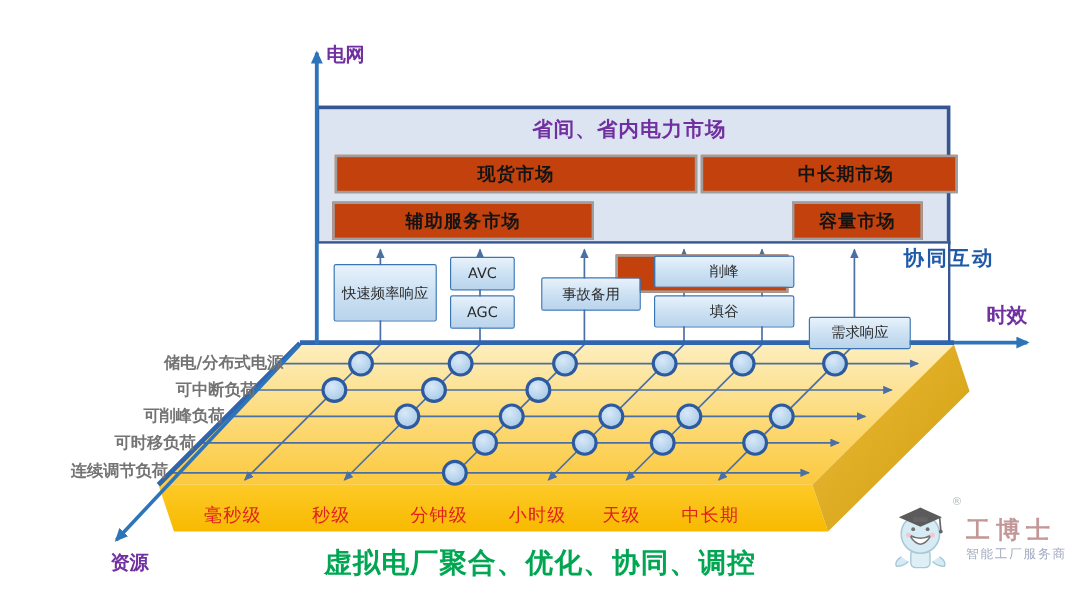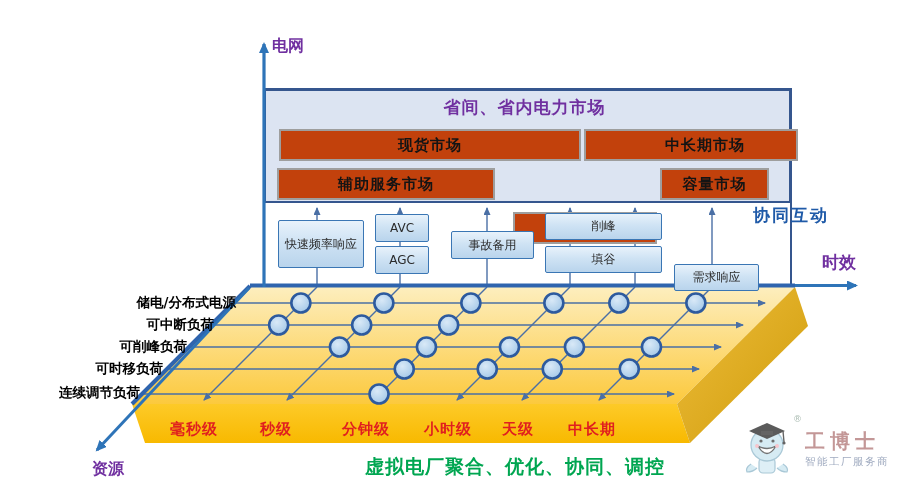--- a/index.html
+++ b/index.html
@@ -30,23 +30,23 @@
     background:linear-gradient(180deg,#e8f2fb 0%,#cfe3f4 45%,#b9d4ec 100%);
     border:1.6px solid #3a76b4;border-radius:2px;z-index:3;
     display:flex;align-items:center;justify-content:center;
     font-size:12px;color:#2b2b2b;text-align:left;line-height:1.4;
   }
   
   .t{z-index:4;white-space:nowrap;}
   .purple{color:#7030a0;font-weight:bold;font-size:16px;}
   .market-title{left:263px;top:96px;width:523px;text-align:center;color:#7030a0;font-weight:bold;font-size:17px;letter-spacing:1px;z-index:3;}
   .coord{left:753px;top:204px;color:#1f5aa8;font-weight:bold;font-size:17px;letter-spacing:2px;}
-  .rowlabel{width:220px;text-align:right;font-weight:bold;font-size:13.5px;color:#000000;z-index:4;}
-  .collabel{width:84px;text-align:center;font-weight:bold;font-size:15px;color:#e01f1f;top:420px;z-index:4;letter-spacing:1px;}
-  .caption{left:235px;top:454px;width:430px;text-align:right;color:#00a651;font-weight:bold;font-size:19px;letter-spacing:1px;}
+  .rowlabel{width:220px;text-align:right;font-weight:bold;font-size:13.5px;color:#737373;z-index:4;}
+  .collabel{width:84px;text-align:center;font-weight:normal;font-size:15px;color:#e01f1f;top:420px;z-index:4;letter-spacing:1px;}
+  .caption{left:235px;top:454px;width:430px;text-align:center;color:#00a651;font-weight:bold;font-size:23px;letter-spacing:1px;}
   
   .wm{left:733px;top:412px;width:165px;height:82px;opacity:.85;z-index:5;}
   .wm-brand{left:72px;top:16px;font-size:20px;font-weight:bold;color:#b98585;letter-spacing:5px;}
   .wm-reg{left:60px;top:2px;font-size:9px;color:#9fb3a8;}
   .wm-tag{left:72px;top:43px;font-size:10.5px;color:#8f9cb5;letter-spacing:1.5px;}
   .wm-url{left:6px;top:59px;font-size:14.5px;color:#a3a3a3;letter-spacing:.5px;}
 </style>
 </head>
 <body>
 

